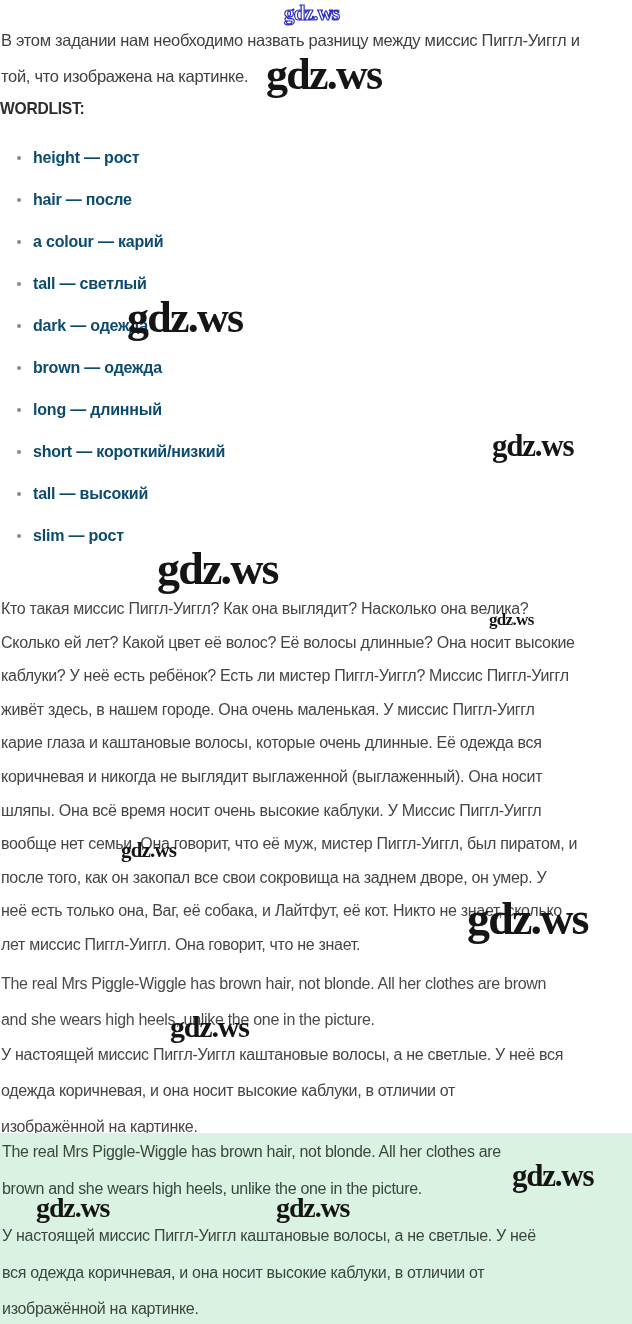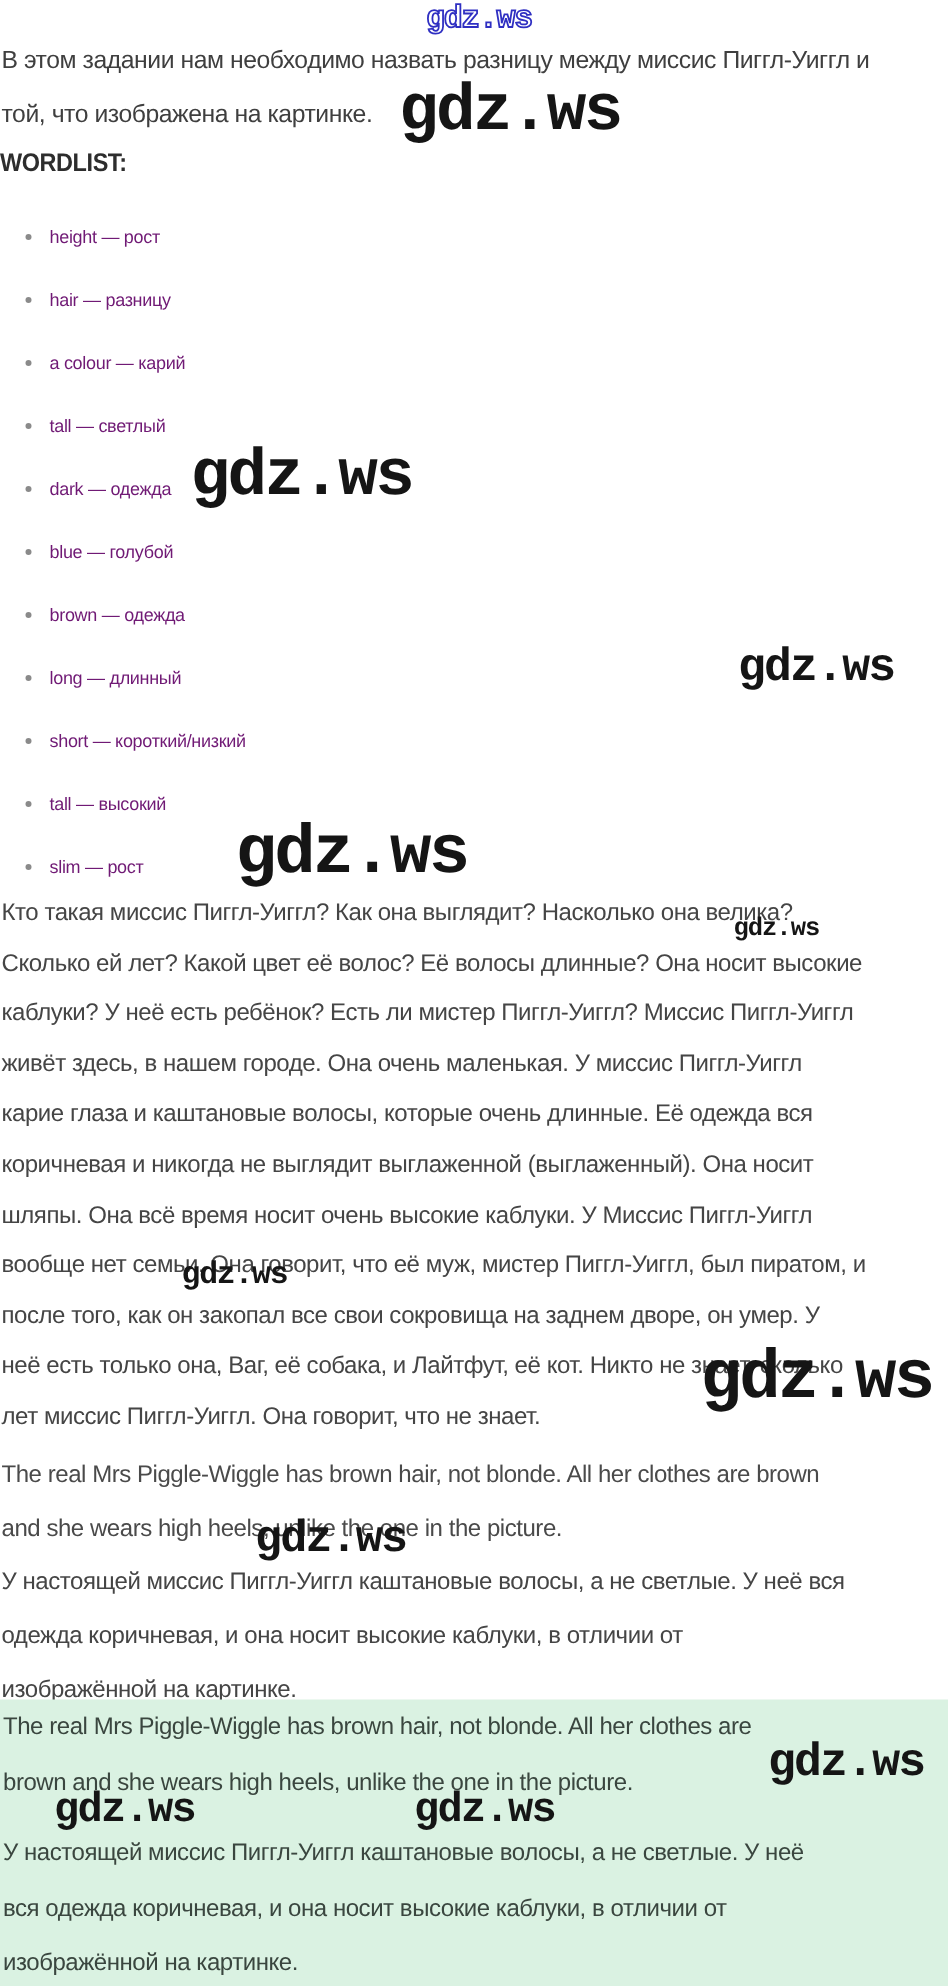--- a/index.html
+++ b/index.html
@@ -32,41 +32,42 @@
     color:#2d2d2d; letter-spacing:-0.3px;
     transform:scaleX(0.92); transform-origin:left center;
   }
 
   ul.wordlist {
     position:absolute; top:137px; left:0; margin:0; padding:0;
     list-style:none; width:632px;
   }
   ul.wordlist li {
     position:relative; height:42px; line-height:42px;
-    padding-left:33px; font-size:12px; color:#701a75;
+    padding-left:33px; font-size:16px; color:#0c4a6e;
     letter-spacing:-0.2px;
+    font-weight:bold;
   }
   ul.wordlist li::before {
     content:""; position:absolute; left:17px; top:50%; margin-top:-2px;
     width:4px; height:4px; border-radius:50%; background:#8a8a8a;
   }
 
   .highlight {
     position:absolute; top:1133px; left:0; right:0; bottom:0;
     background:#daf2e2;
     padding:1px 0 0 1px;
   }
   .highlight .para { position:static; color:#3a463f; }
   .hl-en { font-size:16px; line-height:36.5px; }
   .hl-ru { font-size:16px; line-height:36.5px; margin-top:11px !important; }
 
   
   .wm {
     position:absolute; margin:0;
-    font-family:Liberation Mono, monospace;
+    font-family:Liberation Serif, serif;
     font-weight:700; color:#151515; line-height:1;
     letter-spacing:-0.04em; white-space:nowrap;
   }
   .wm1  { left:284px; top:3px;    font-size:21px;
           color:transparent; -webkit-text-stroke:1.2px #2f2fc2; }
   .wm2  { left:266px; top:53px;   font-size:44px; }
   .wm3  { left:127px; top:296px;  font-size:44px; }
   .wm4  { left:492px; top:430px;  font-size:31px; }
   .wm5  { left:157px; top:546px;  font-size:46px; }
   .wm6  { left:489px; top:611px;  font-size:17px; }
@@ -85,25 +86,24 @@
   <span class="wm wm1">gdz.ws</span>
 
   <p class="para intro">В этом задании нам необходимо назвать разницу между миссис Пиггл-Уиггл и
 той, что изображена на картинке.</p>
   <span class="wm wm2">gdz.ws</span>
 
   <h3 class="wordlist-heading">WORDLIST:</h3>
 
   <ul class="wordlist">
     <li>height — рост</li>
-    <li>hair — разницу</li>
+    <li>hair — после</li>
     <li>a colour — карий</li>
     <li>tall — светлый</li>
     <li>dark — одежда</li>
-    <li>blue — голубой</li>
     <li>brown — одежда</li>
     <li>long — длинный</li>
     <li>short — короткий/низкий</li>
     <li>tall — высокий</li>
     <li>slim — рост</li>
   </ul>
   <span class="wm wm3">gdz.ws</span>
   <span class="wm wm4">gdz.ws</span>
   <span class="wm wm5">gdz.ws</span>
 

